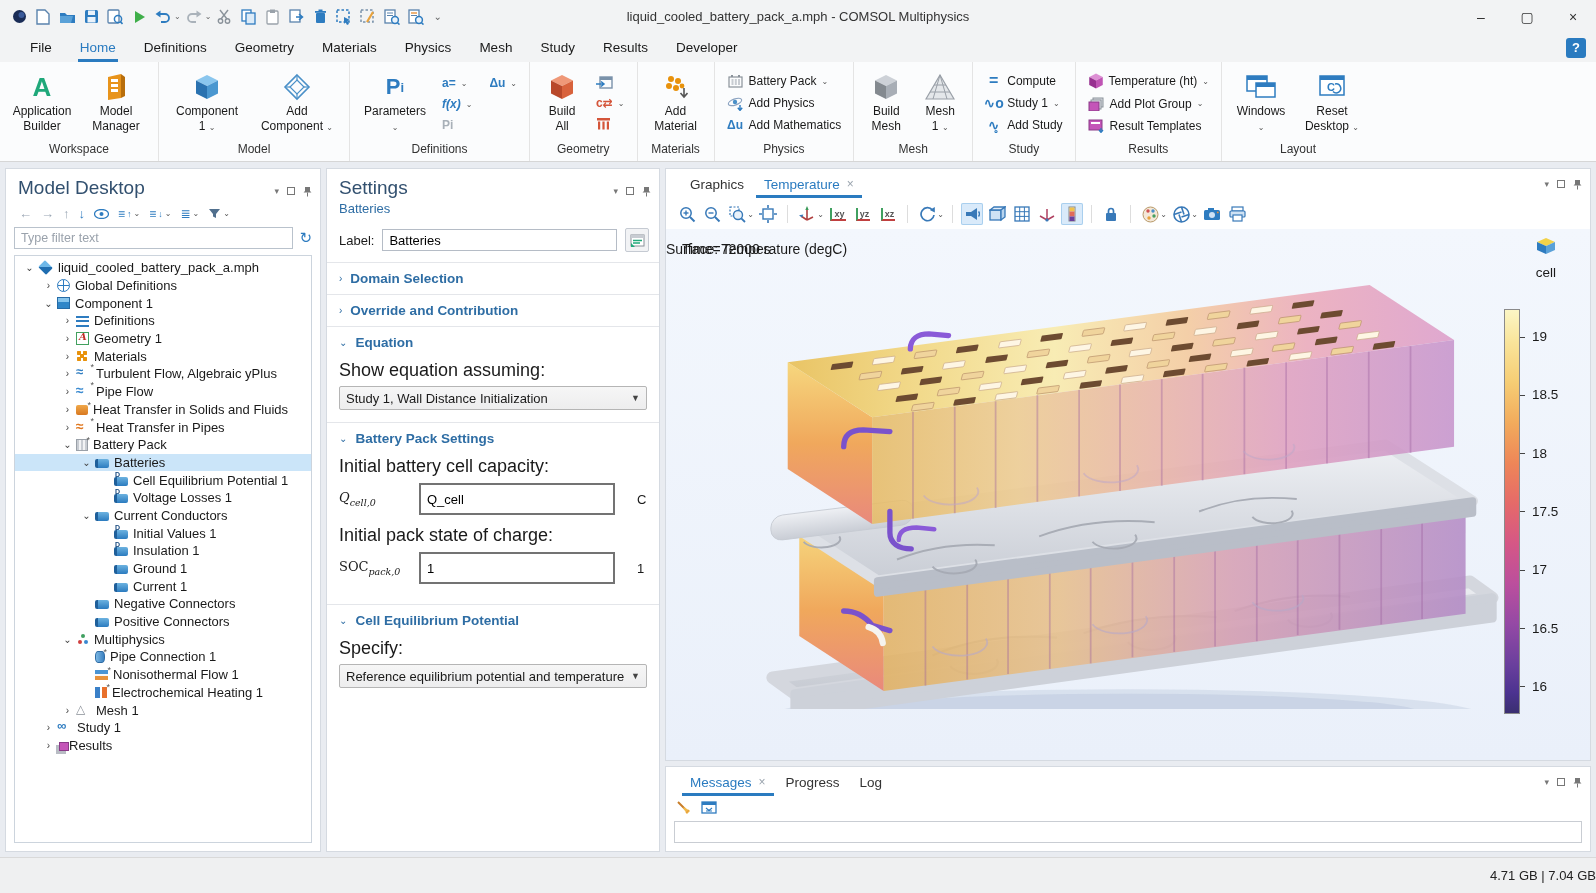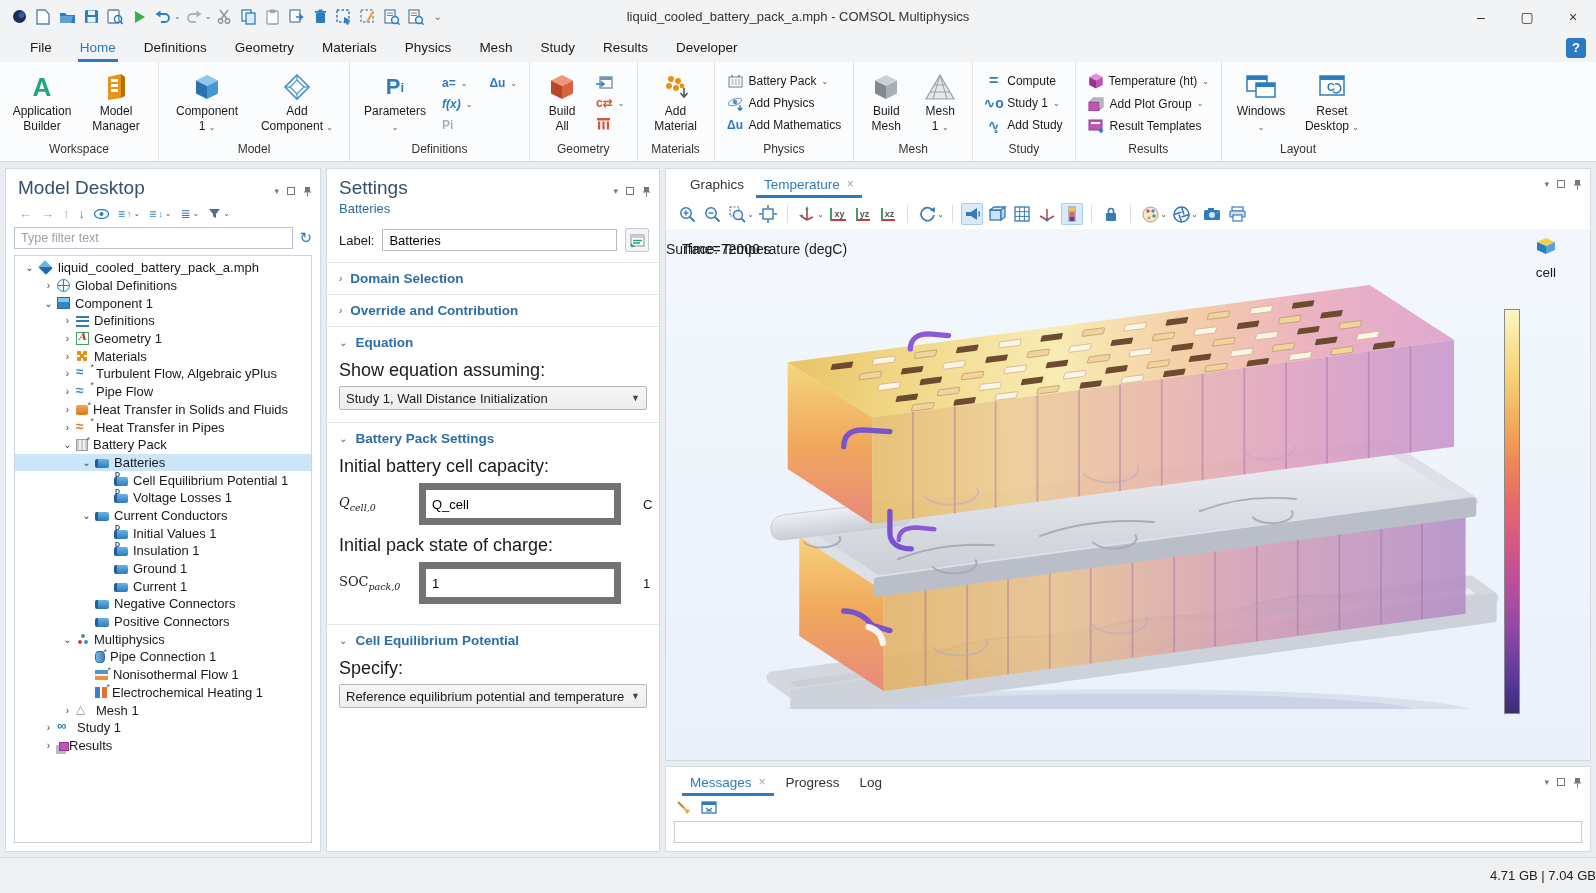--- a/index.html
+++ b/index.html
@@ -125,21 +125,21 @@
   .dropdown .dtext { flex:1; white-space:nowrap; overflow:hidden; }
   .dropdown .darr { font-size:9px; color:#444; padding-left:6px; }
   .equation { font:italic 14px "DejaVu Serif","Liberation Serif",serif; padding:12px 2px 4px; }
   .equation sub { font-size:10px; }
   .chk-row { display:flex; align-items:center; gap:7px; padding:2px 0 10px; font-size:13px; }
   .chk { width:13px; height:13px; border:1px solid #9a9a9a; background:#fff; flex:none; }
   .frow { display:flex; align-items:center; gap:22px; padding:1px 0 8px; }
   .fsym { width:58px; font:italic 13px "DejaVu Serif","Liberation Serif",serif; flex:none; }
   .fsym sub { font-size:9.5px; }
   .fsym .up { font-style:normal; }
-  .frow input { flex:1; height:22px; border:7px solid #737373; padding:14px 6px; font-size:13px; font-family:inherit; }
+  .frow input { flex:1; height:22px; border:2px solid #737373; padding:14px 6px; font-size:13px; font-family:inherit; }
   .funit { width:10px; text-align:left; font-size:13px; }
 
   
   .col-g { flex:1; display:flex; flex-direction:column; gap:5px; min-width:0; }
   .gpanel { flex:1; }
   .tabrow { display:flex; align-items:center; padding:0 8px 0 14px; height:30px; flex:none; }
   .tab { display:flex; align-items:center; gap:7px; padding:6px 10px; font-size:13.5px; color:#333; position:relative; }
   .tab.active { color:#2a7bc0; }
   .tab.active::after { content:""; position:absolute; left:2px; right:2px; bottom:0; height:3px; background:#2a7bc0; }
   .tab .tx { color:#9aa4ae; font-size:12px; }
@@ -1267,20 +1267,29 @@
             <path d="M275,135 C275,124 283,118 296,118 L318,120" stroke="#8a5ad8" stroke-width="6"></path>
             <path d="M275,135 L275,552" stroke="url(#gPipe2)" stroke-width="6"></path>
             <path d="M275,552 C275,564 285,570 299,570 L330,572" stroke="#f4d040" stroke-width="6"></path>
             <path d="M228,448 q14,4 16,18" stroke="#f5f3ee" stroke-width="7"></path>
           </g>
         </svg>
 
         <div class="legend">
           <span class="legend-unit">cell</span>
           <div class="lbar"></div>
+          <div class="lticks">
+            <span class="ltick">19</span>
+            <span class="ltick">18.5</span>
+            <span class="ltick">18</span>
+            <span class="ltick">17.5</span>
+            <span class="ltick">17</span>
+            <span class="ltick">16.5</span>
+            <span class="ltick">16</span>
+          </div>
         </div>
       </div>
     </div>
 
     <div class="panel mpanel">
       <div class="tabrow">
         <span class="tab active">
             <span>Messages</span>
             <span class="tx">×</span>
           </span>

